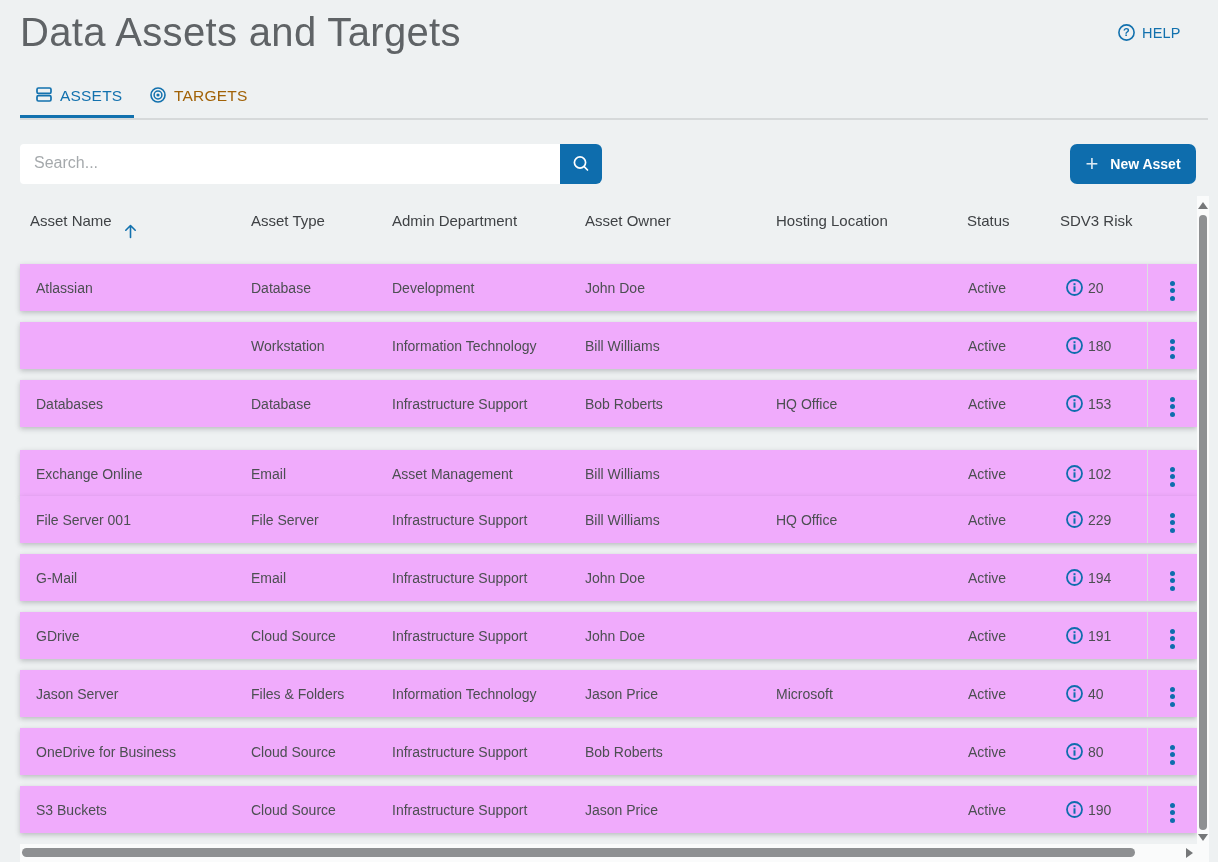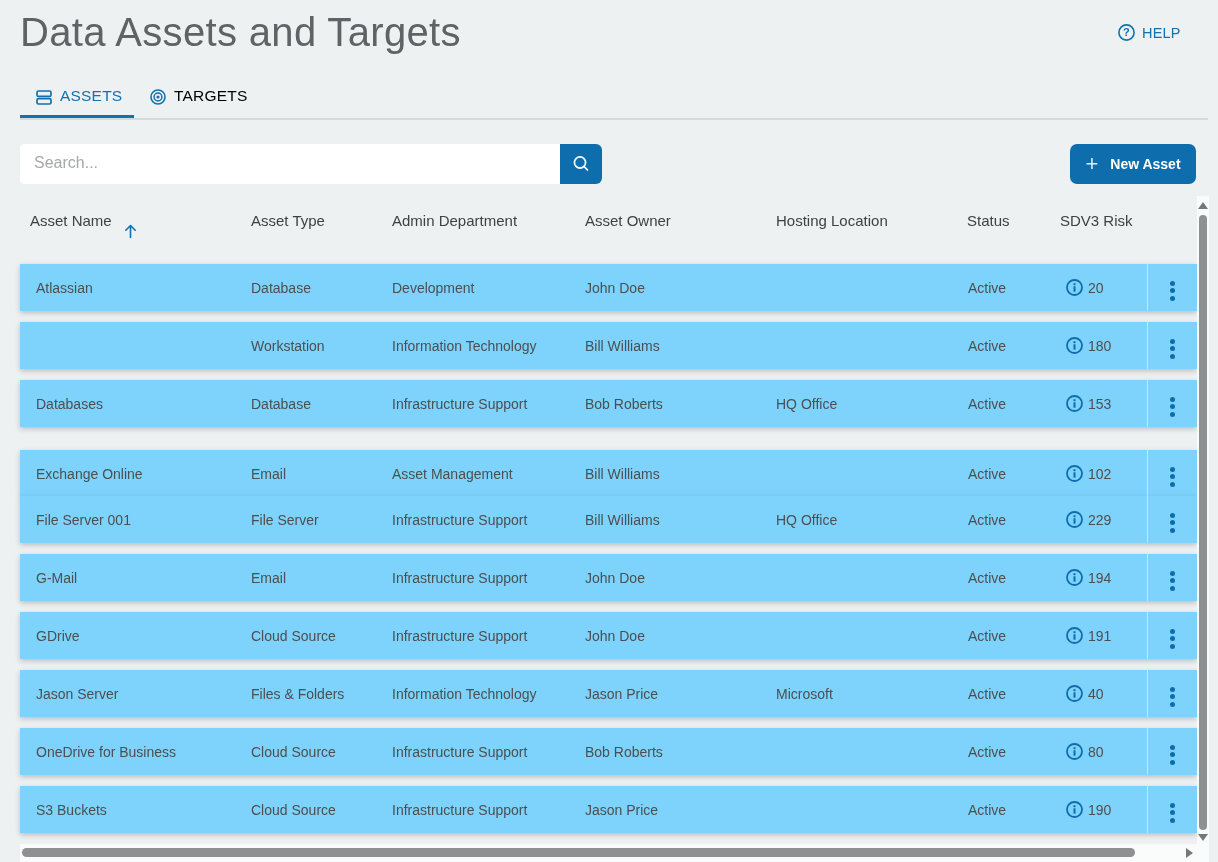--- a/index.html
+++ b/index.html
@@ -5,35 +5,35 @@
 * { margin:0; padding:0; box-sizing:border-box; }
 html,body { width:1218px; height:862px; overflow:hidden; background:#eef1f2; font-family:"Liberation Sans",sans-serif; position:relative; }
 .abs { position:absolute; }
 
 #title { position:absolute; left:20px; top:10px; font-size:40px; color:#5f6366; letter-spacing:0.35px; }
 
 #help { position:absolute; left:1118px; top:24px; color:#1271ae; font-size:14.5px; display:flex; align-items:center; gap:7px; letter-spacing:0.2px; }
 
 #tabline { position:absolute; left:20px; top:118px; width:1188px; height:1.6px; background:#d6d9da; }
 #tab1underline { position:absolute; left:20px; top:115px; width:114px; height:3px; background:#1271ae; }
-.tab { position:absolute; top:87px; display:flex; align-items:flex-end; gap:8px; font-size:15.5px; letter-spacing:0.2px; }
+.tab { position:absolute; top:87px; display:flex; align-items:flex-start; gap:8px; font-size:15.5px; letter-spacing:0.2px; }
 #tab1 { left:36px; color:#1271ae; }
-#tab2 { left:150px; color:#000000; }
+#tab2 { left:150px; color:#a16207; }
 
 #searchwrap { position:absolute; left:20px; top:144px; width:582px; height:40px;text-decoration:underline; }
 #searchinput { position:absolute; left:0; top:0; width:540px; height:40px; background:#fff; border-radius:4px 0 0 4px; }
 #searchinput span { position:absolute; left:14px; top:10px; font-size:16px; color:#a5a9ac; }
 #searchbtn { position:absolute; left:540px; top:0; width:42px; height:40px; background:#0e6dad; border-radius:0 6px 6px 0; }
 
 #newasset { position:absolute; left:1070px; top:144px; width:126px; height:40px; background:#0e6dad; border-radius:7px; color:#fff; display:flex; align-items:center; justify-content:center; gap:12px; font-size:14px; font-weight:bold; }
 #newasset .plus { font-weight:400; font-size:22px; color:rgba(255,255,255,0.85); line-height:20px; }
 
 .gh { position:absolute; top:212px; font-size:15px; color:#3f4245; }
 
-.row { position:absolute; left:20px; width:1177px; height:47px; background:#7dd3fc; box-shadow:0 2px 5px rgba(55,60,64,0.28); }
+.row { position:absolute; left:20px; width:1177px; height:47px; background:#f0abfc; box-shadow:0 2px 5px rgba(55,60,64,0.28); }
 .row .c { position:absolute; top:0; height:47px; display:flex; align-items:center; font-size:14px; color:#4c4f52; }
 .row .divider { position:absolute; left:1127px; top:0; width:1px; height:47px; background:#dcdfe0; }
 .row .dots { position:absolute; left:1150px; top:17px; width:6px; }
 .row .dots i { display:block; width:5px; height:5px; border-radius:50%; background:#0e6dad; margin:0 0 2.4px 0; }
 .cn { left:16px; }
 .ct { left:231px; }
 .ca { left:372px; }
 .co { left:565px; }
 .ch { left:756px; }
 .cs { left:948px; }

